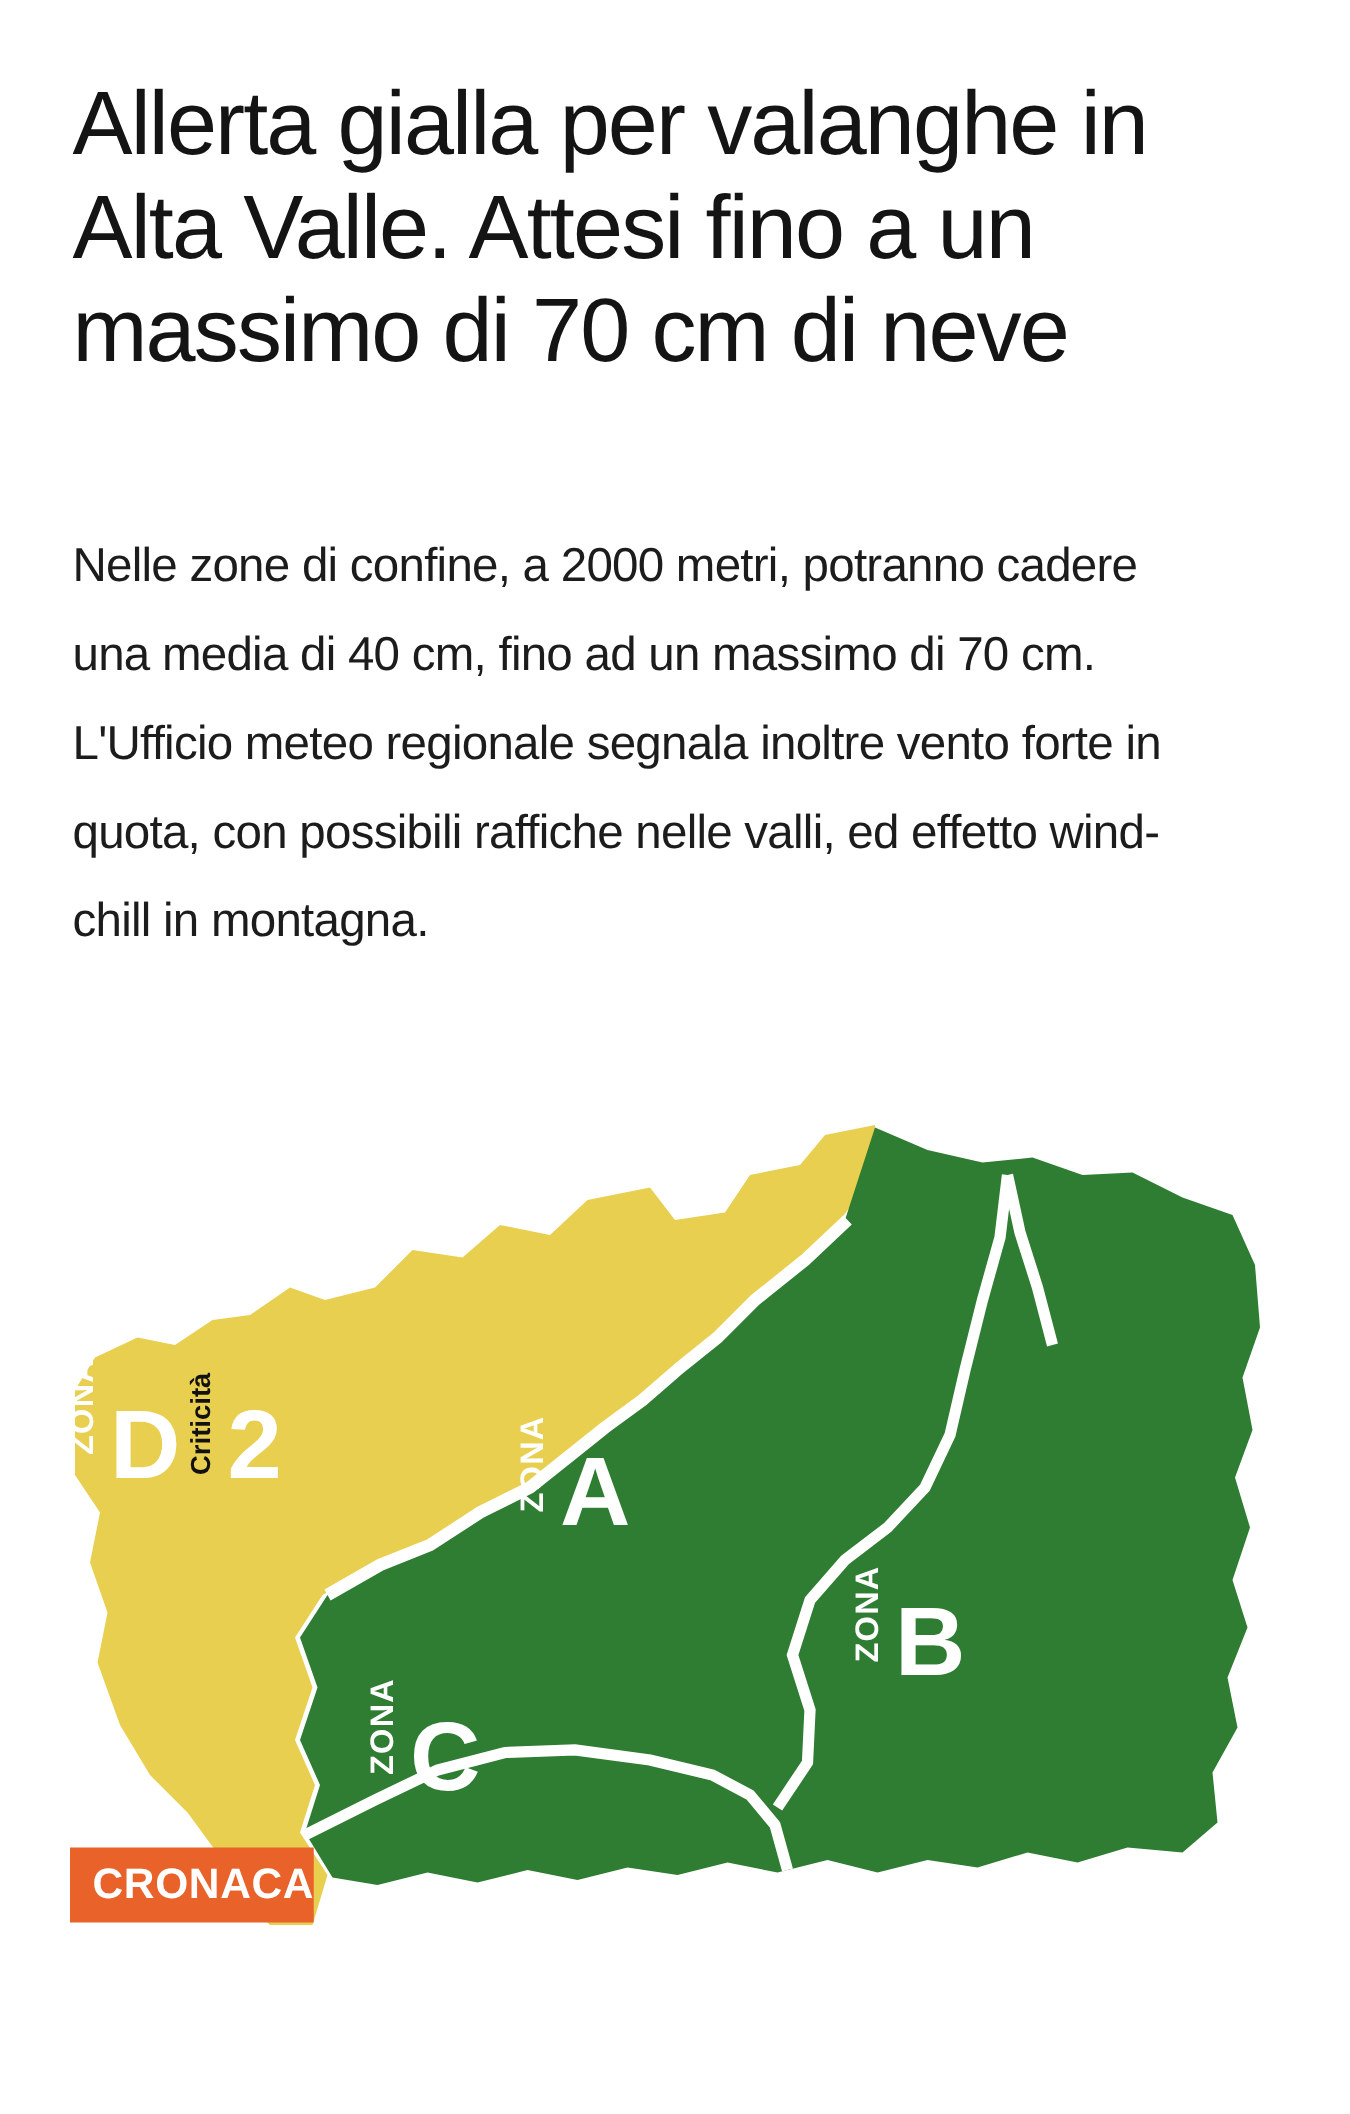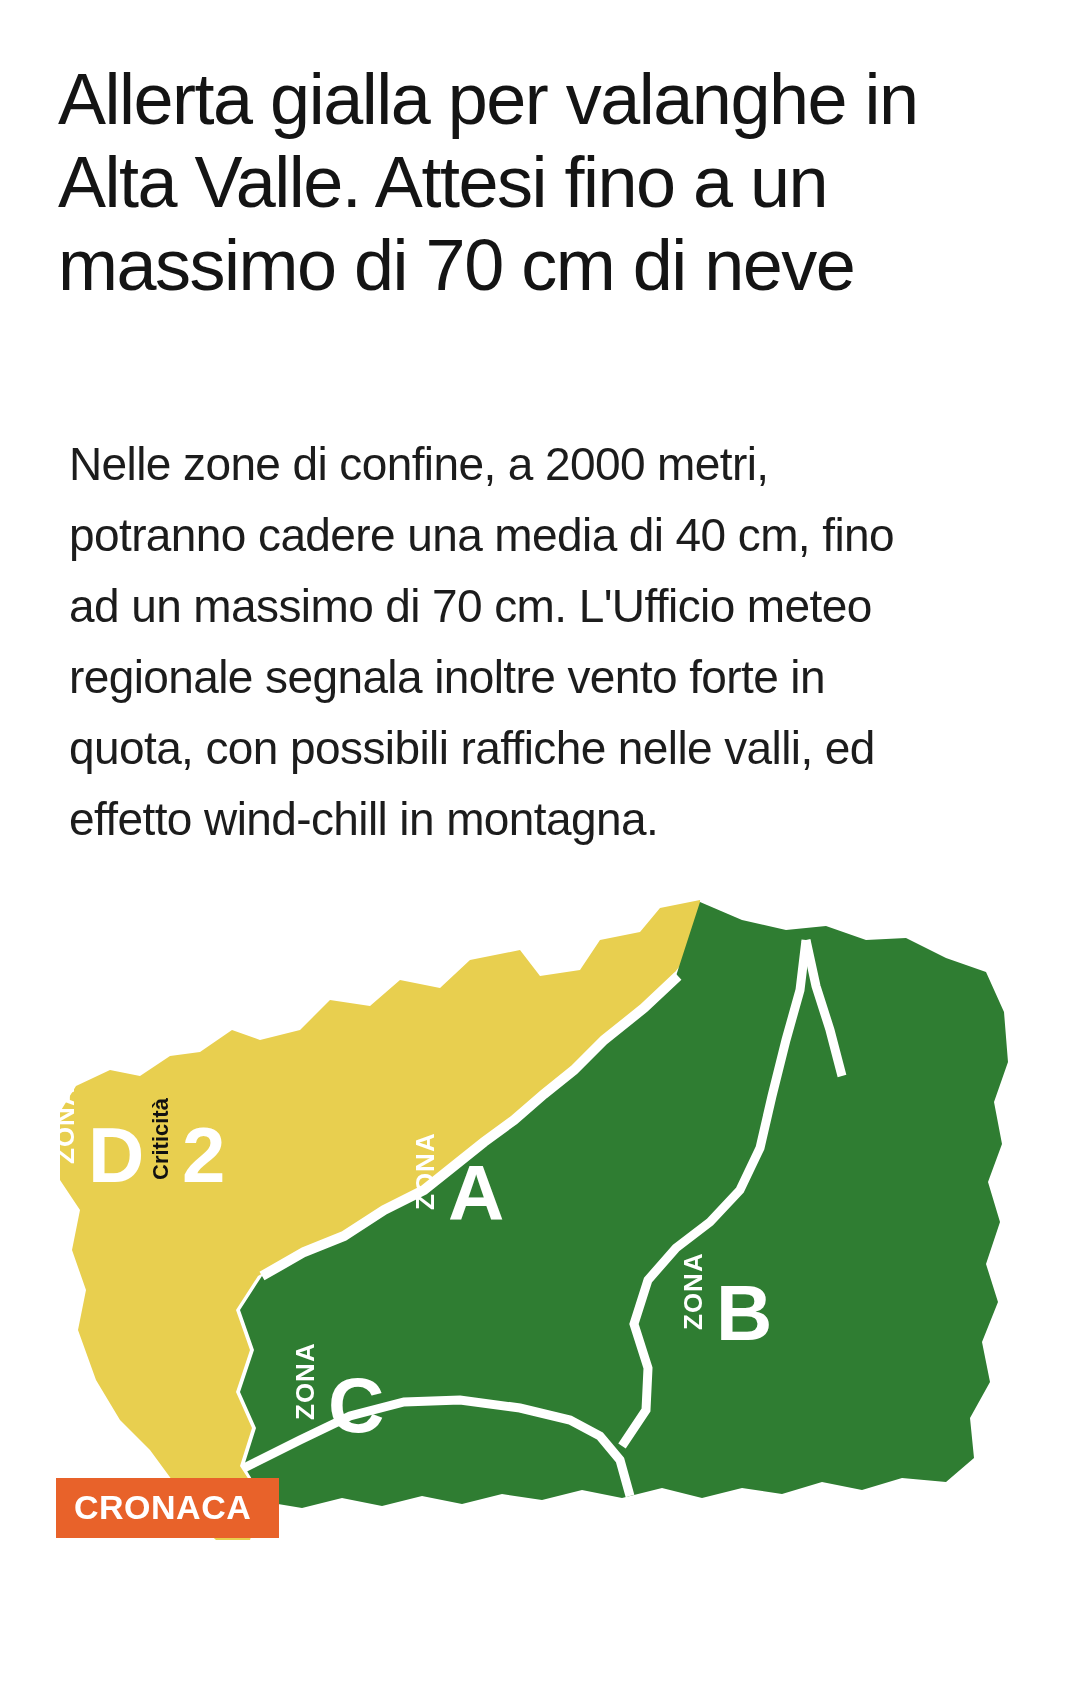--- a/index.html
+++ b/index.html
@@ -31,26 +31,26 @@
     font-weight: 400;
     letter-spacing: -1.5px;
     color: #141414;
     margin: 0;
   }
   .standfirst {
     position: absolute;
     left: 58px;
     top: 418px;
     width: 880px;
-    font-size: 46px;
+    font-size: 38px;
     line-height: 71px;
     font-weight: 400;
     letter-spacing: -0.6px;
     color: #1c1c1c;
-    margin: 11px;
+    margin: 0;
   }
   .figure {
     position: absolute;
     left: 0;
     top: 880px;
     width: 1080px;
     height: 700px;
   }
   .figure svg {
     display: block;
@@ -77,21 +77,21 @@
   }
   .category-badge {
     position: absolute;
     left: 56px;
     top: 1478px;
     background: #e8622a;
     color: #ffffff;
     font-size: 34px;
     font-weight: bold;
     letter-spacing: 0.5px;
-    padding: 12px 28px 14px 18px;
+    padding: 12px 0 14px 18px;
     line-height: 1;
   }
 </style>
 </head>
 <body>
 
 <div class="article">
 
   <h1 class="headline">Allerta gialla per valanghe in Alta Valle. Attesi fino a un massimo di 70 cm di neve</h1>
 

